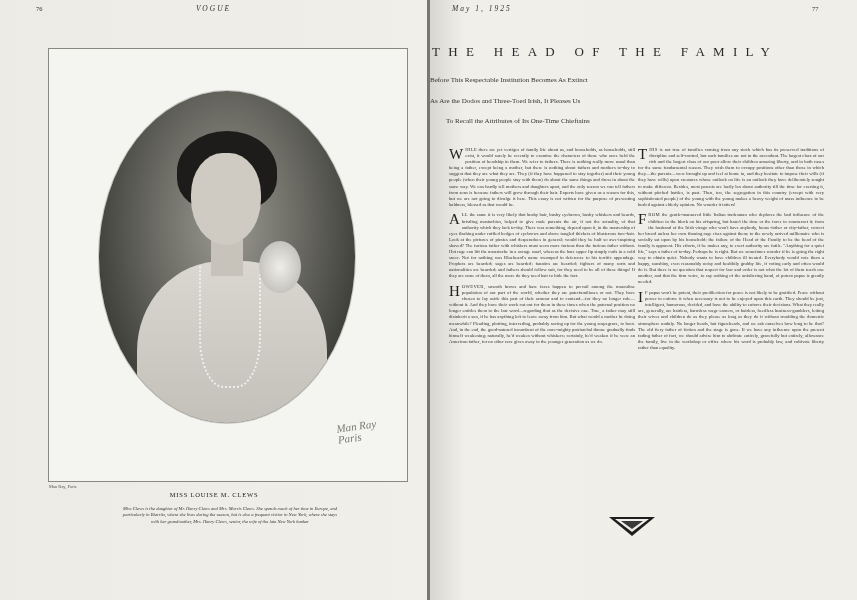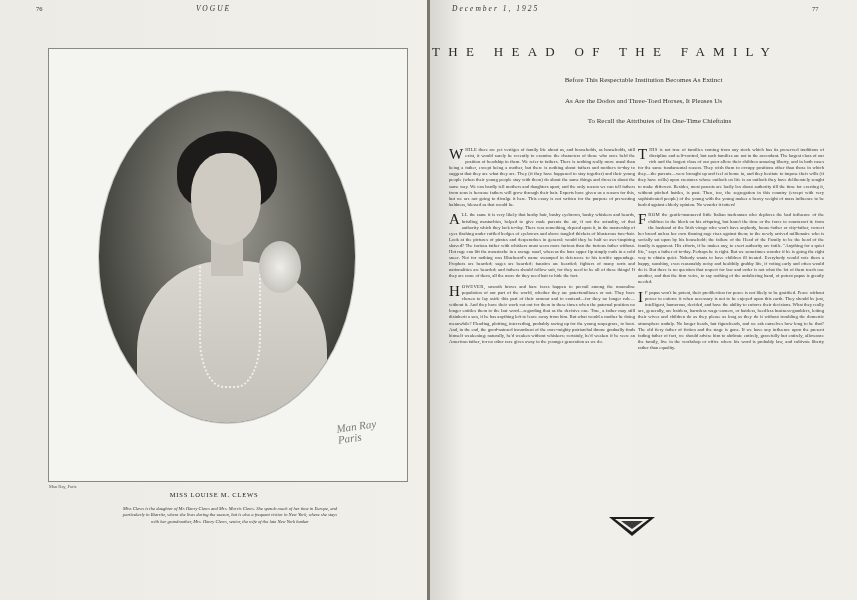--- a/index.html
+++ b/index.html
@@ -21,21 +21,21 @@
   .body{position:absolute;left:38px;top:170px;width:190px;height:200px;border-radius:45% 45% 0 0;background:linear-gradient(#d9d7d0,#bdbbb4);}
   .pearls{position:absolute;left:100px;top:175px;width:58px;height:120px;border:2px dotted #efeee9;border-top:none;border-radius:0 0 40% 40%;}
   .flower{position:absolute;left:160px;top:150px;width:42px;height:52px;border-radius:50%;background:radial-gradient(#f0eee9,#b4b2ab);}
   .signature{position:absolute;left:288px;top:372px;font-family:"Liberation Serif",serif;font-style:italic;font-size:11px;color:#7a7872;transform:rotate(-8deg);line-height:11px;}
 
   .caption-credit{position:absolute;left:49px;top:484px;font-size:4.5px;color:#555;}
   .caption-title{position:absolute;left:0;width:428px;top:491px;text-align:center;font-size:6.5px;letter-spacing:0.8px;color:#222;}
   .caption-body{position:absolute;left:120px;top:506px;width:220px;font-size:4.6px;line-height:6.3px;font-style:italic;color:#333;text-align:center;}
 
   .headline{position:absolute;left:432px;top:44px;width:380px;font-size:13px;letter-spacing:8.3px;color:#2a2a2a;white-space:nowrap;}
-  .deck{position:absolute;left:430px;width:427px;text-align:center;font-size:7px;color:#333;}
+  .deck{position:absolute;left:430px;width:427px;text-align:left;font-size:7px;color:#333;}
   .col{position:absolute;top:147px;width:186px;font-size:4.7px;line-height:6.1px;color:#333;text-align:justify;}
   .col p{margin:0 0 4.5px 0;}
   .dropcap{float:left;font-size:15px;line-height:12px;margin:1px 2px 0 0;color:#222;}
   .smallcaps{font-variant:small-caps;letter-spacing:0.3px;}
   .logo{position:absolute;left:607px;top:515px;width:50px;height:22px;}
 </style>
 </head>
 <body>
 
 <div class="page page-left">
@@ -58,27 +58,27 @@
   </div>
 
   <div class="caption-credit">Man Ray, Paris</div>
   <div class="caption-title">MISS LOUISE M. CLEWS</div>
   <div class="caption-body">Miss Clews is the daughter of Mr. Henry Clews and Mrs. Morris Clews. She spends much of her time in Europe, and particularly in Biarritz, where she lives during the season, but is also a frequent visitor in New York, where she stays with her grandmother, Mrs. Henry Clews, senior, the wife of the late New York banker</div>
 </div>
 
 <div class="gutter"></div>
 
 <div class="page page-right">
-  <div class="runhead" style="left:22px;">December 1, 1925</div>
+  <div class="runhead" style="left:22px;">May 1, 1925</div>
   <div class="folio" style="left:382px;">77</div>
 </div>
 
 <div class="headline">THE HEAD OF THE FAMILY</div>
 <div class="deck" style="top:76px;">Before This Respectable Institution Becomes As Extinct</div>
-<div class="deck" style="top:97px;">As Are the Dodos and Three-Toed Horses, It Pleases Us</div>
+<div class="deck" style="top:97px;">As Are the Dodos and Three-Toed Irish, It Pleases Us</div>
 <div class="deck" style="top:117px;padding-left:16px;">To Recall the Attributes of Its One-Time Chieftains</div>
 
 <div class="col" style="left:449px;">
   <p><span class="dropcap">W</span><span class="smallcaps">HILE</span><span> there are yet vestiges of family life about us, and households, as households, still exist, it would surely be recently to examine the characters of those who once held the position of headship in them. We refer to fathers. There is nothing really more usual than being a father, except being a mother, but there is nothing about fathers and mothers to-day to suggest that they are what they are. They (if they have happened to stay together) and their young people (when their young people stay with them) do about the same things and dress in about the same way. We can hardly tell mothers and daughters apart, and the only reason we can tell fathers from sons is because fathers will grow through their hair. Experts have given us a reason for this, but we are not going to divulge it here. This essay is not written for the purpose of preventing baldness, blessed as that would be.</span></p>
   <p><span class="dropcap">A</span><span class="smallcaps">LL</span><span> the same it is very likely that bushy hair, bushy eyebrows, bushy whiskers and beards, bristling mustachios, helped to give male parents the air, if not the actuality, of that authority which they lack to-day. There was something, depend upon it, in the mastership of eyes flashing under ruffled hedges of eyebrows and above tangled thickets of blusterous face-hair. Look at the pictures of pirates and desperadoes in general; would they be half so awe-inspiring shaved? The furious father with whiskers must seem more furious than the furious father without. Hot rage can lift the moustache in a savage snarl, whereas the bare upper lip simply curls in a cold sneer. Not for nothing was Bluebeard's name swamped in deference to his terrific appendage. Prophets are bearded; sages are bearded; fanatics are bearded; fighters of many sorts and nationalities are bearded; and fathers should follow suit, for they need to be all of these things! If they are none of them, all the more do they need hair to hide the fact.</span></p>
   <p><span class="dropcap">H</span><span class="smallcaps">OWEVER,</span><span> smooth brows and bare faces happen to prevail among the masculine population of our part of the world, whether they are paterfamiliases or not. They have chosen to lay aside this part of their armour and to contend—for they no longer rule—without it. And they have their work cut out for them in these times when the paternal position no longer entitles them to the last word—regarding that as the decisive one. True, a father may still disinherit a son, if he has anything left to leave away from him. But what would a mother be doing meanwhile? Pleading, plotting, interceding, probably saving up for the young scapegrace, to boot. And, in the end, the good-natured incumbent of the once-mighty patriarchal throne gradually finds himself weakening; naturally, he'd weaken without whiskers; certainly, he'd weaken if he were an American father, for no other race gives away to the younger generation as we do.</span></p>
 </div>
 
 <div class="col" style="left:638px;">
   <p><span class="dropcap">T</span><span class="smallcaps">HIS</span><span> is not true of families coming from any stock which has its preserved traditions of discipline and self-control, but such families are not in the ascendant. The largest class of our rich and the largest class of our poor allow their children amazing liberty, and in both cases for the same fundamental reason. They wish them to occupy positions other than those in which they—the parents—were brought up and feel at home in, and they hesitate to impose their wills (if they have wills) upon creatures whose outlook on life is an outlook they have deliberately sought to make different. Besides, most parents are lazily lax about authority till the time for exerting it, without pitched battles, is past. Then, too, the segregation in this country (except with very sophisticated people) of the young with the young makes a heavy weight of mass influence to be hurled against elderly opinion. No wonder it totters!</span></p>

